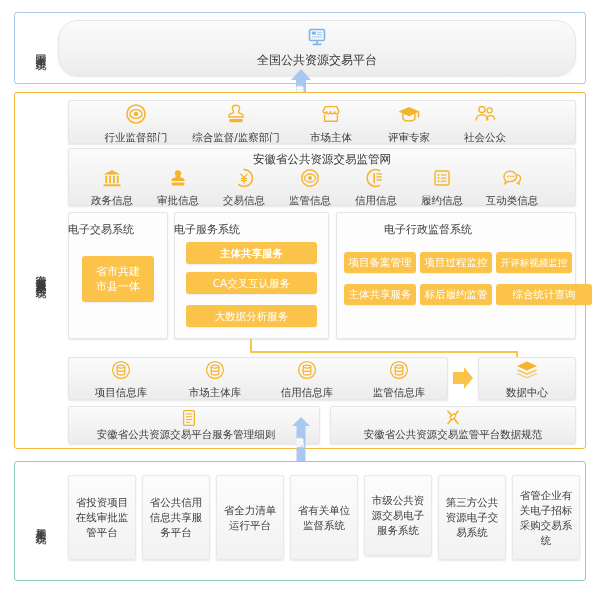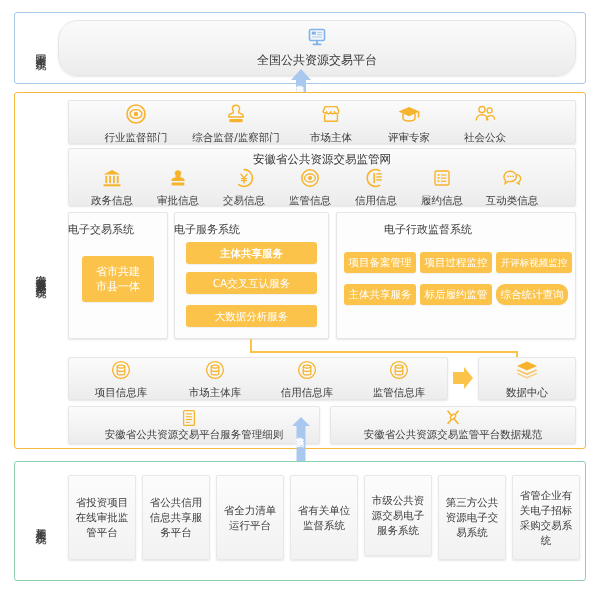--- a/index.html
+++ b/index.html
@@ -277,21 +277,21 @@
   <div class="pill" style="left:186px;top:305px;width:131px;height:22px;">大数据分析服务</div>
 
   <div class="card white" style="left:336px;top:212px;width:240px;height:127px;">
   </div>
   <div class="card-title" style="left:336px;top:222px;width:240px;padding-left:48px;">电子行政监督系统</div>
   <div class="pill" style="left:344px;top:252px;width:72px;height:21px;">项目备案管理</div>
   <div class="pill" style="left:420px;top:252px;width:72px;height:21px;">项目过程监控</div>
   <div class="pill" style="left:496px;top:252px;width:76px;height:21px;font-size:9.5px;">开评标视频监控</div>
   <div class="pill" style="left:344px;top:284px;width:72px;height:21px;">主体共享服务</div>
   <div class="pill" style="left:420px;top:284px;width:72px;height:21px;">标后履约监管</div>
-  <div class="pill" style="left:496px;top:284px;width:72px;height:21px;border-radius:9px;">综合统计查询</div>
+  <div class="pill" style="left:496px;top:284px;width:96px;height:21px;">综合统计查询</div>
 
   <svg class="conn">
     <path d="M251 339 L251 352 L517 352 L517 362" fill="none" stroke="#fbc34a" stroke-width="2"></path>
     <path d="M517 369 l-4.5 -8 l9 0 Z" fill="#fbc34a"></path>
   </svg>
 
   <div class="card" style="left:68px;top:357px;width:380px;height:43px;">
   </div>
   <div class="tile" style="left:86px;top:360px;width:70px;">
     <span class="ic">
@@ -361,21 +361,21 @@
   </div>
   <span style="position:absolute;left:180px;top:409px;">
     <svg width="18" height="18" viewBox="0 0 18 18">
       <rect x="3.6" y="1.6" width="10.8" height="14.8" rx="1.2" fill="none" stroke="#f7b32b" stroke-width="1.3"></rect>
       <rect x="5.9" y="4.4" width="6.2" height="1.1" fill="#f7b32b"></rect>
       <rect x="5.9" y="7.2" width="6.2" height="1.1" fill="#f7b32b"></rect>
       <rect x="5.9" y="10" width="6.2" height="1.1" fill="#f7b32b"></rect>
       <rect x="5.9" y="12.8" width="4" height="1.1" fill="#f7b32b"></rect>
     </svg>
   </span>
-  <div style="position:absolute;left:68px;top:428px;width:252px;text-align:center;font-size:10.5px;color:#3d3d3d;">安徽省公共资源交易平台服务管理细则</div>
+  <div style="position:absolute;left:60px;top:428px;width:252px;text-align:center;font-size:10.5px;color:#3d3d3d;">安徽省公共资源交易平台服务管理细则</div>
 
   <div class="card" style="left:330px;top:406px;width:246px;height:38px;">
   </div>
   <span style="position:absolute;left:444px;top:409px;">
     <svg width="18" height="18" viewBox="0 0 18 18">
       <path d="M4 2.2 L14 14.4 M14 2.2 L4 14.4" stroke="#f7b32b" stroke-width="1.6" fill="none" stroke-linecap="round"></path>
       <rect x="6.2" y="6" width="5.6" height="3.4" rx="1" fill="#fff" stroke="#f7b32b" stroke-width="1.3" transform="rotate(-45 9 7.7)"></rect>
     </svg>
   </span>
   <div style="position:absolute;left:330px;top:428px;width:246px;text-align:center;font-size:10.5px;color:#3d3d3d;">安徽省公共资源交易监管平台数据规范</div>

